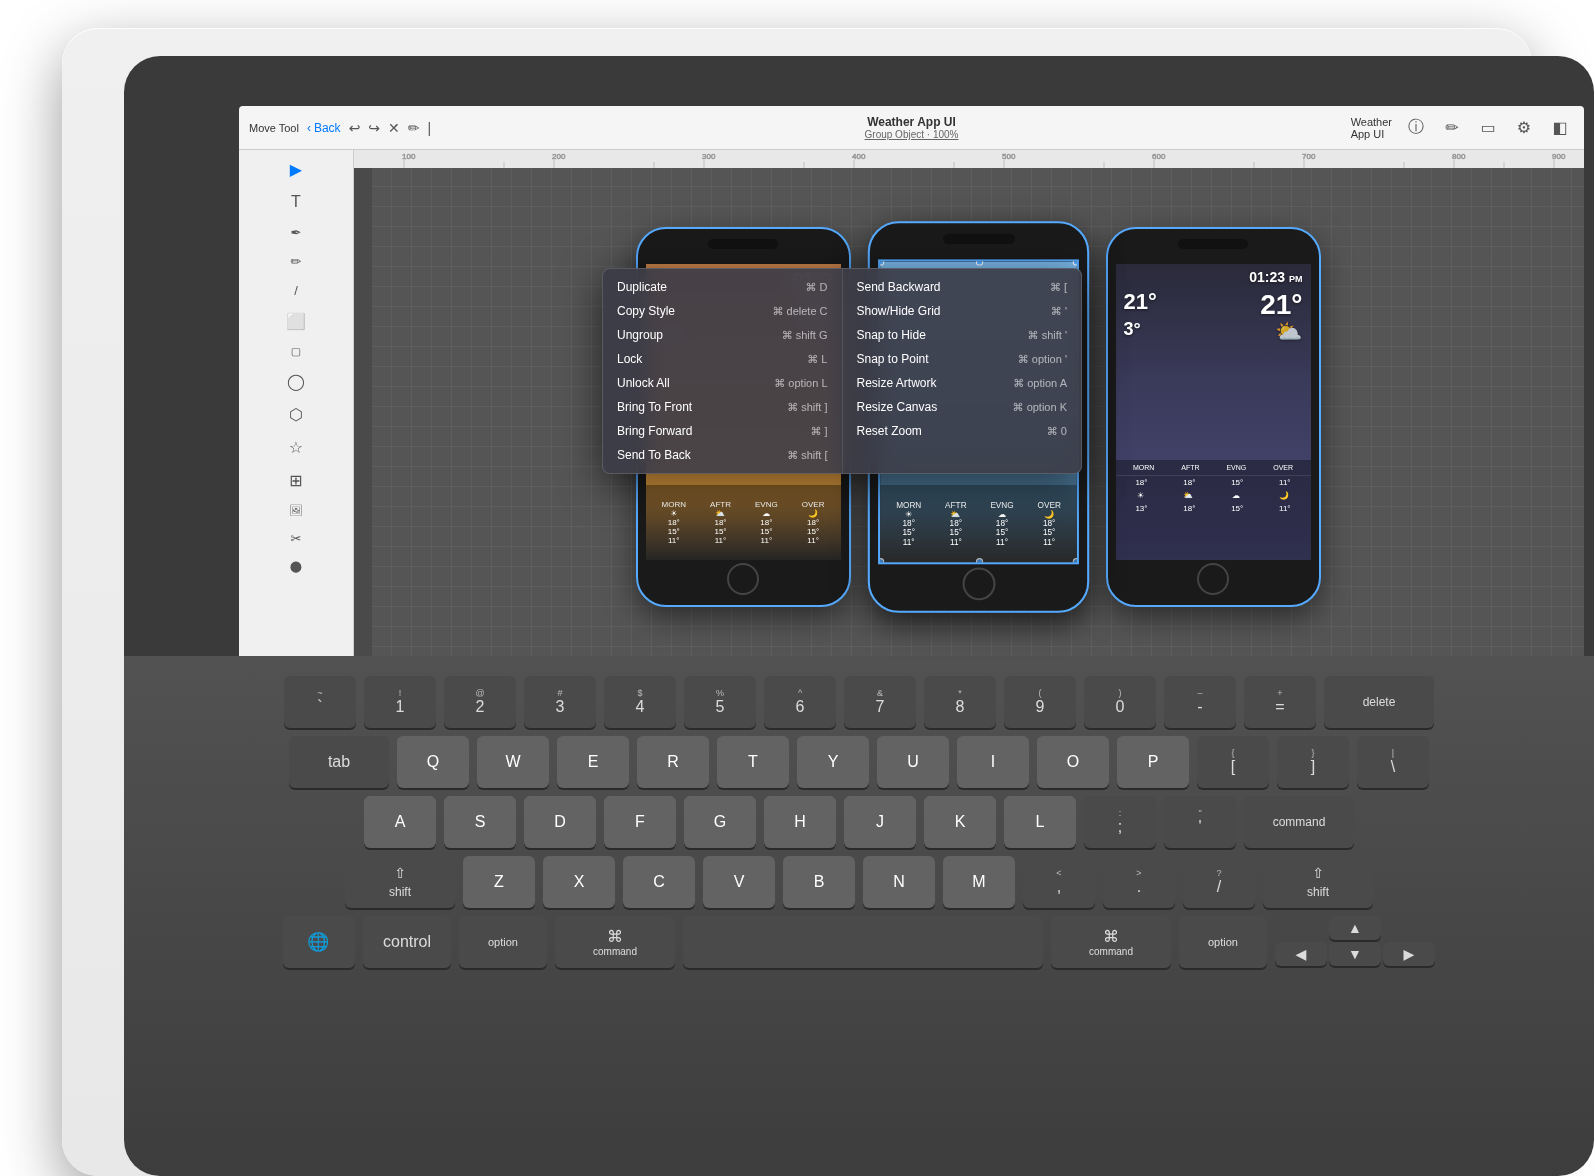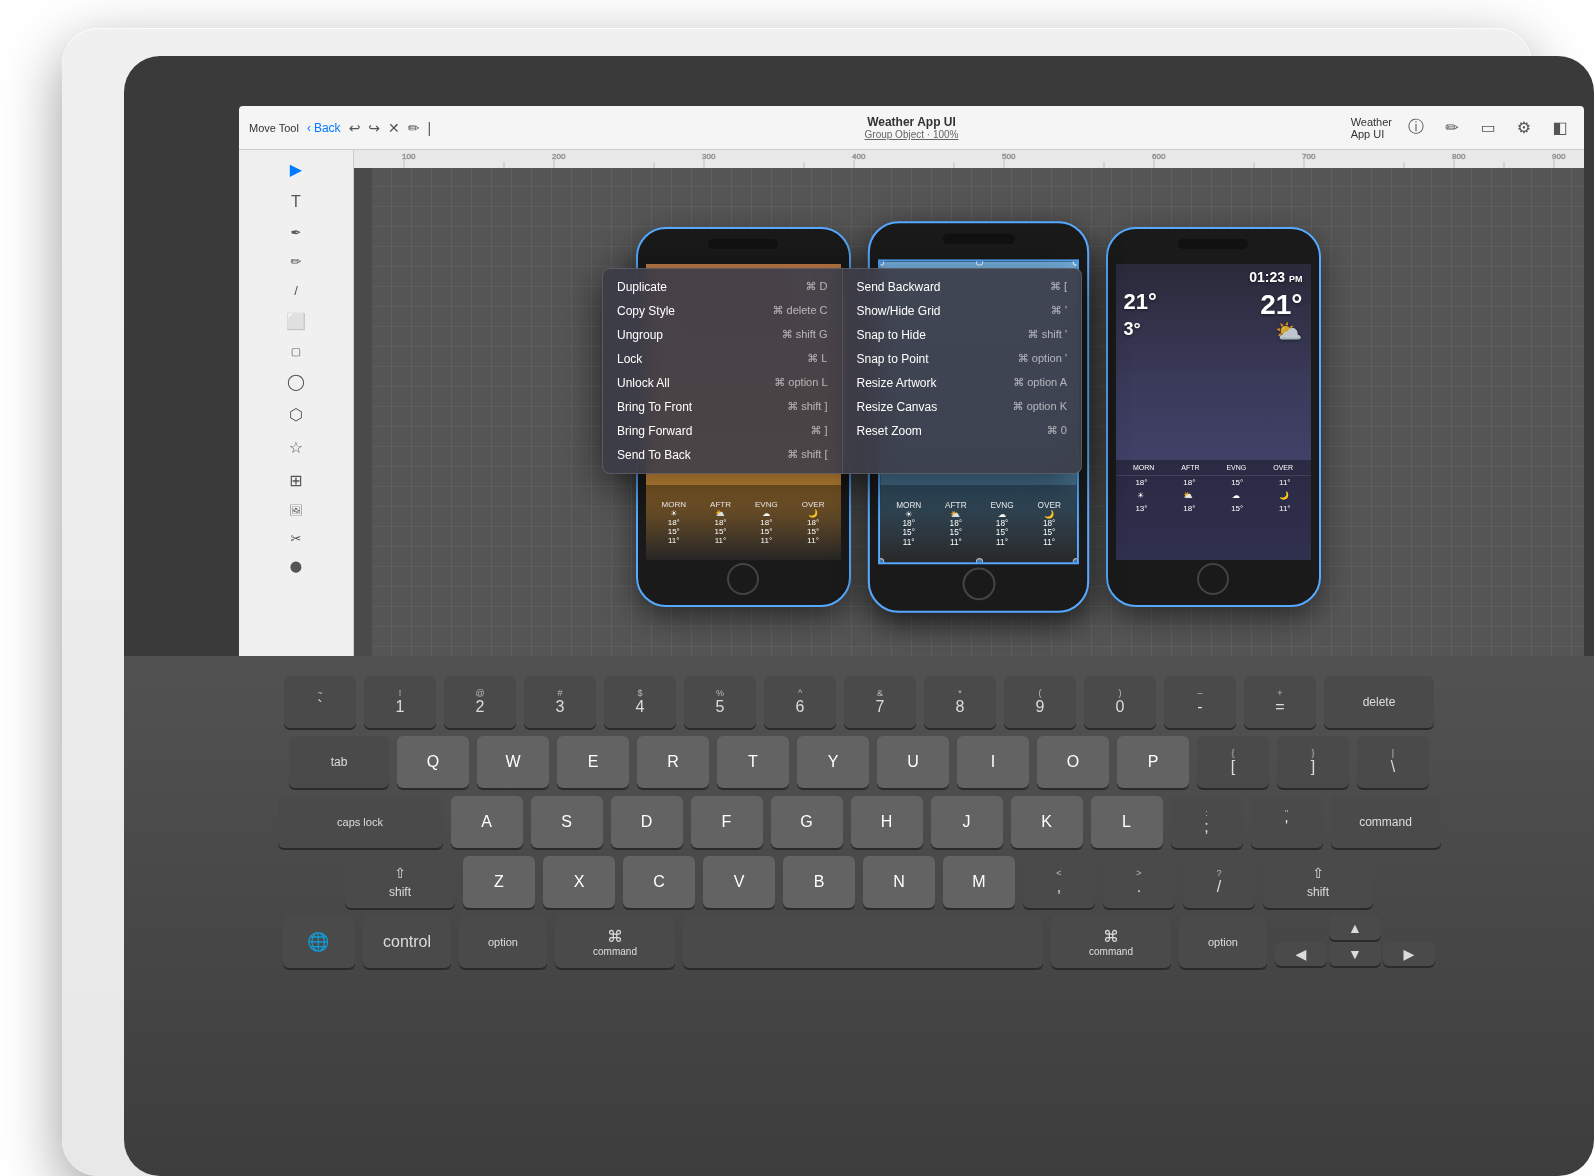--- a/index.html
+++ b/index.html
@@ -197,21 +197,21 @@
       flex: 1;
       padding: 6px 0;
     }
 
     .context-col + .context-col {
       border-left: 1px solid rgba(255,255,255,0.1);
     }
 
     .context-item {
       display: flex;
-      align-items: flex-start;
+      align-items: flex-end;
       justify-content: space-between;
       padding: 5px 14px;
       font-size: 12px;
       color: #fff;
       cursor: pointer;
     }
 
     .context-item-label {
       color: #fff;
     }
@@ -742,21 +742,21 @@
             <span class="key-main">-</span>
           </div>
           <div class="key key-std key-special">
             <span class="key-sub">+</span>
             <span class="key-main">=</span>
           </div>
           <div class="key key-delete key-special" style="font-size:12px;">delete</div>
         </div>
 
         <div class="key-row">
-          <div class="key key-wide key-special" style="font-size:12px;">tab</div>
+          <div class="key key-wide key-special" style="font-size:16px;">tab</div>
           <div class="key key-std">
               <span class="key-main">Q</span>
             </div>
           <div class="key key-std">
               <span class="key-main">W</span>
             </div>
           <div class="key key-std">
               <span class="key-main">E</span>
             </div>
           <div class="key key-std">
@@ -788,21 +788,20 @@
             <span class="key-sub">}</span>
             <span class="key-main">]</span>
           </div>
           <div class="key key-std key-special">
             <span class="key-sub">|</span>
             <span class="key-main">\</span>
           </div>
         </div>
 
         <div class="key-row">
-          <div class="key key-widest key-special" style="font-size:11px;">caps lock</div>
           <div class="key key-std">
               <span class="key-main">A</span>
             </div>
           <div class="key key-std">
               <span class="key-main">S</span>
             </div>
           <div class="key key-std">
               <span class="key-main">D</span>
             </div>
           <div class="key key-std">

